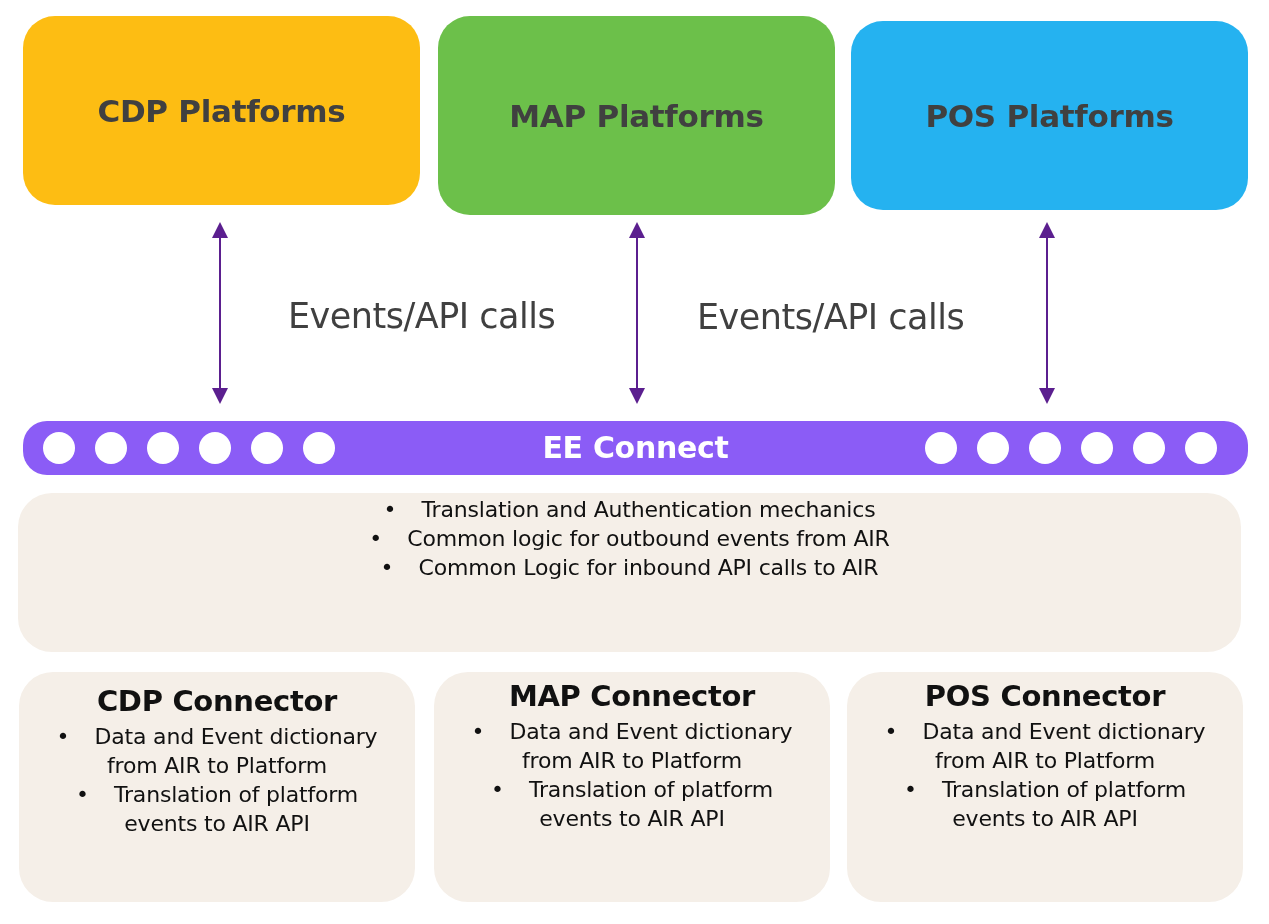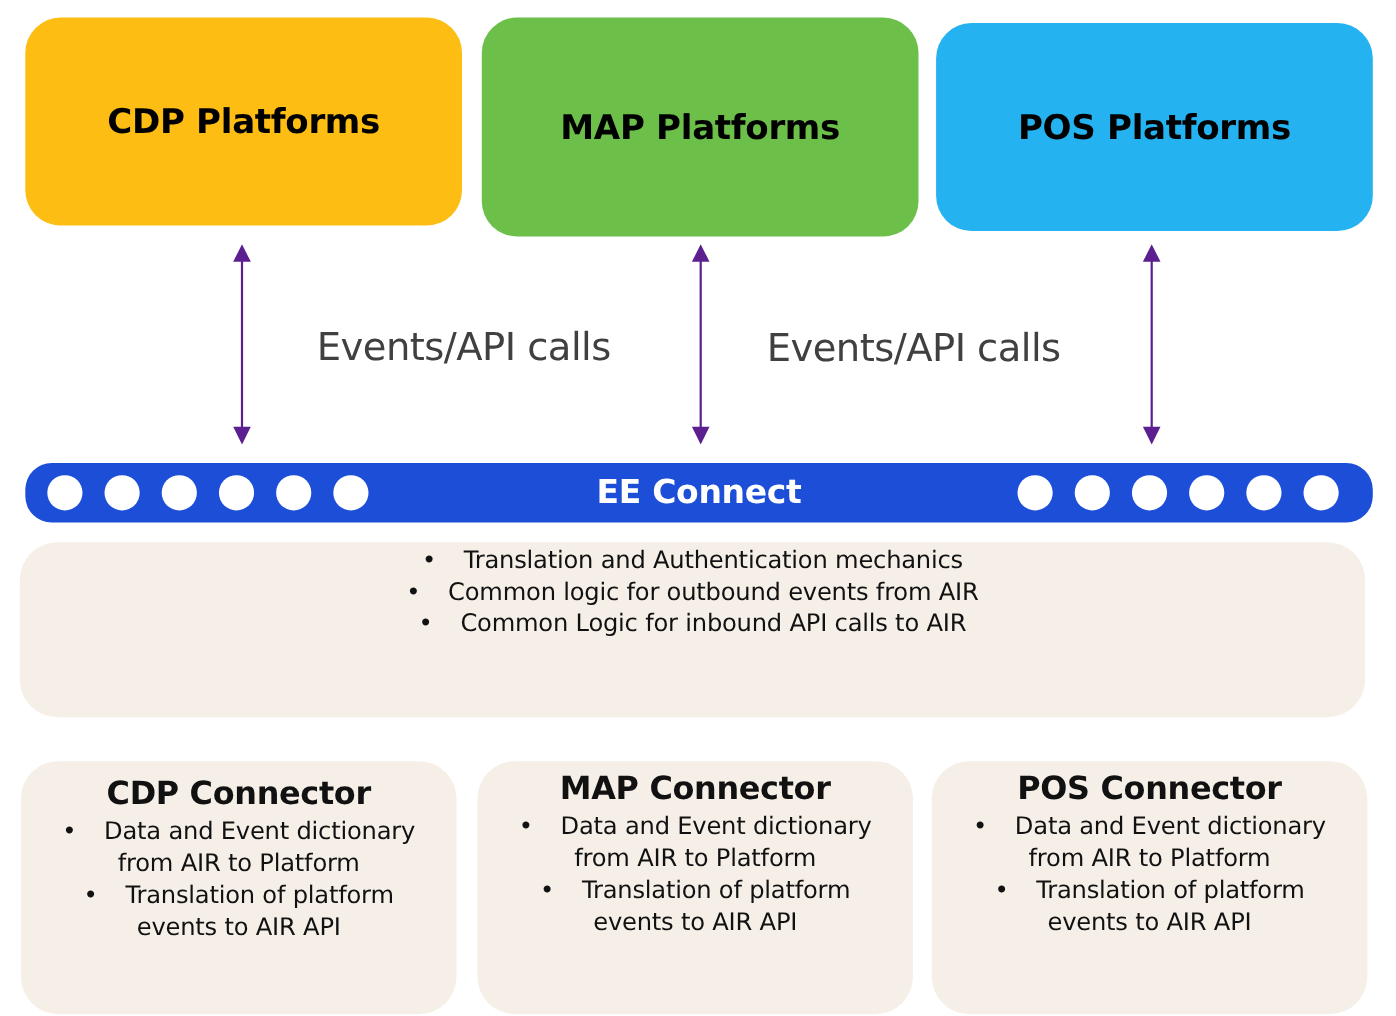--- a/index.html
+++ b/index.html
@@ -1,42 +1,42 @@
 <!DOCTYPE html>
 <html><head>
 <meta charset="utf-8">
 <style>
   html, body { margin: 0; padding: 0; background: #ffffff; }
   body { width: 1269px; height: 924px; position: relative; overflow: hidden;
          font-family: "Liberation Sans", "DejaVu Sans", sans-serif; color: #111; }
   .abs { position: absolute; }
   .platform { display: flex; align-items: center; justify-content: center;
-              border-radius: 32px; font-weight: 700; font-size: 31px; color: #000000;
+              border-radius: 32px; font-weight: 700; font-size: 31px; color: #404040;
               font-family: "DejaVu Sans", sans-serif; letter-spacing: -0.3px; }
   #plat-cdp { left: 23px; top: 16px; width: 397px; height: 189px; background: #FDBD13; }
   #plat-map { left: 438px; top: 16px; width: 397px; height: 199px; background: #6CC04A; }
   #plat-pos { left: 851px; top: 21px; width: 397px; height: 189px; background: #25B2F0; }
   .arrow { position: absolute; width: 20px; }
   .arrow svg { display: block; }
   .flow-label { position: absolute; font-size: 35px; font-family: "DejaVu Sans", sans-serif;
                 font-weight: 400; color: #404040; letter-spacing: -0.5px; }
-  #ee-bar { left: 23px; top: 421px; width: 1225px; height: 54px; background: #1d4ed8;
+  #ee-bar { left: 23px; top: 421px; width: 1225px; height: 54px; background: #8b5cf6;
             border-radius: 24px; }
   .dot { position: absolute; top: 11px; width: 32px; height: 32px; border-radius: 50%; background: #ffffff; }
   #ee-title { position: absolute; left: 0; right: 0; top: 0; height: 54px; line-height: 54px;
               text-align: center; color: #ffffff; font-weight: 700; font-size: 30px;
               font-family: "DejaVu Sans", sans-serif; letter-spacing: -0.3px; }
   .panel { background: #F5EFE8; border-radius: 34px; position: absolute; text-align: center;
            font-family: "DejaVu Sans", sans-serif; }
   #foundation { left: 18px; top: 493px; width: 1223px; height: 159px; }
   #foundation .ptitle { font-size: 30px; font-weight: 700; margin-top: 19px; line-height: 36px; letter-spacing: -0.3px; }
   #foundation ul { list-style: none; margin: 2px 0 0 0; padding: 0; }
   #foundation li { font-size: 22px; line-height: 29px; letter-spacing: -0.2px; }
   .bullet { display: inline-block; width: 38px; text-align: left; }
-  .conn { top: 692px; width: 396px; height: 230px; }
+  .conn { top: 672px; width: 396px; height: 230px; }
   #conn-cdp { left: 19px; }
   #conn-map { left: 434px; }
   #conn-pos { left: 847px; }
   .conn .ptitle { font-size: 29px; font-weight: 700; line-height: 34px; letter-spacing: -0.3px; }
   #conn-cdp .ptitle { margin-top: 12px; }
   #conn-map .ptitle, #conn-pos .ptitle { margin-top: 7px; }
   .conn ul { list-style: none; margin: 4px; padding: 0 18px; }
   .conn li { font-size: 22px; line-height: 29px; letter-spacing: -0.2px; }
 </style>
 </head>

